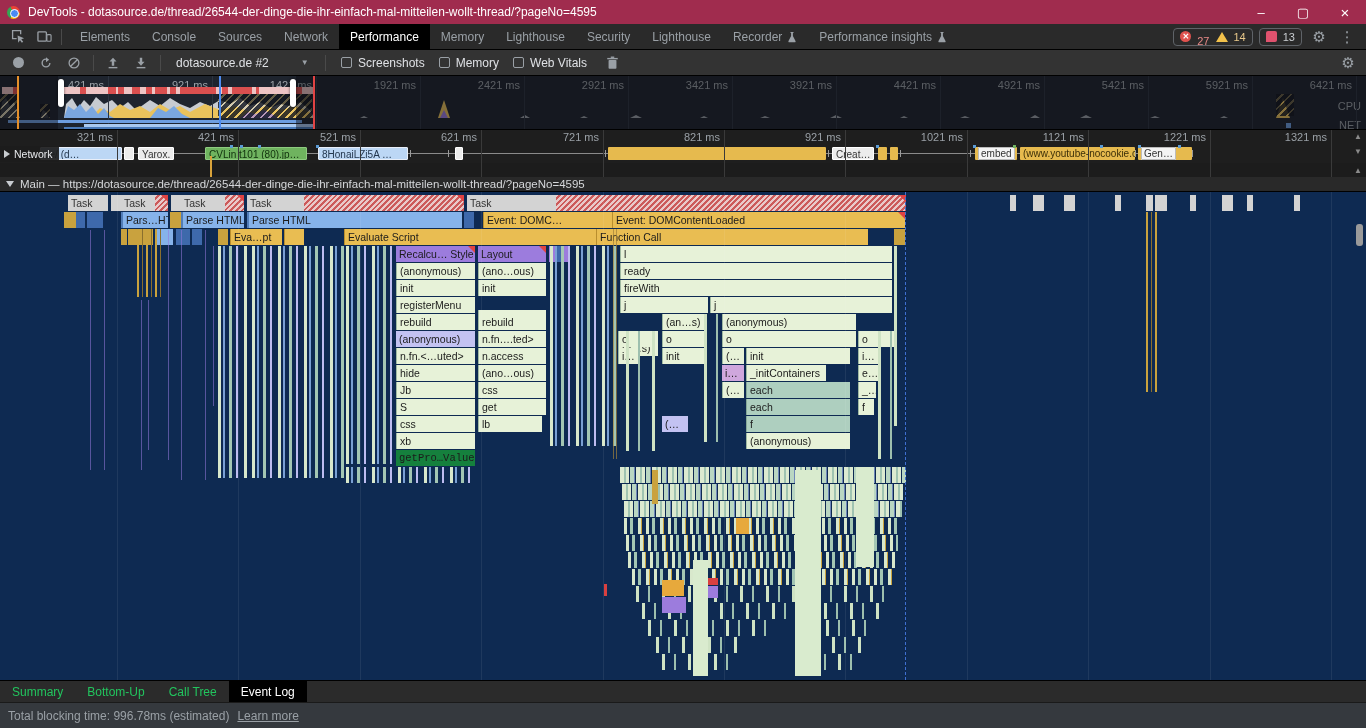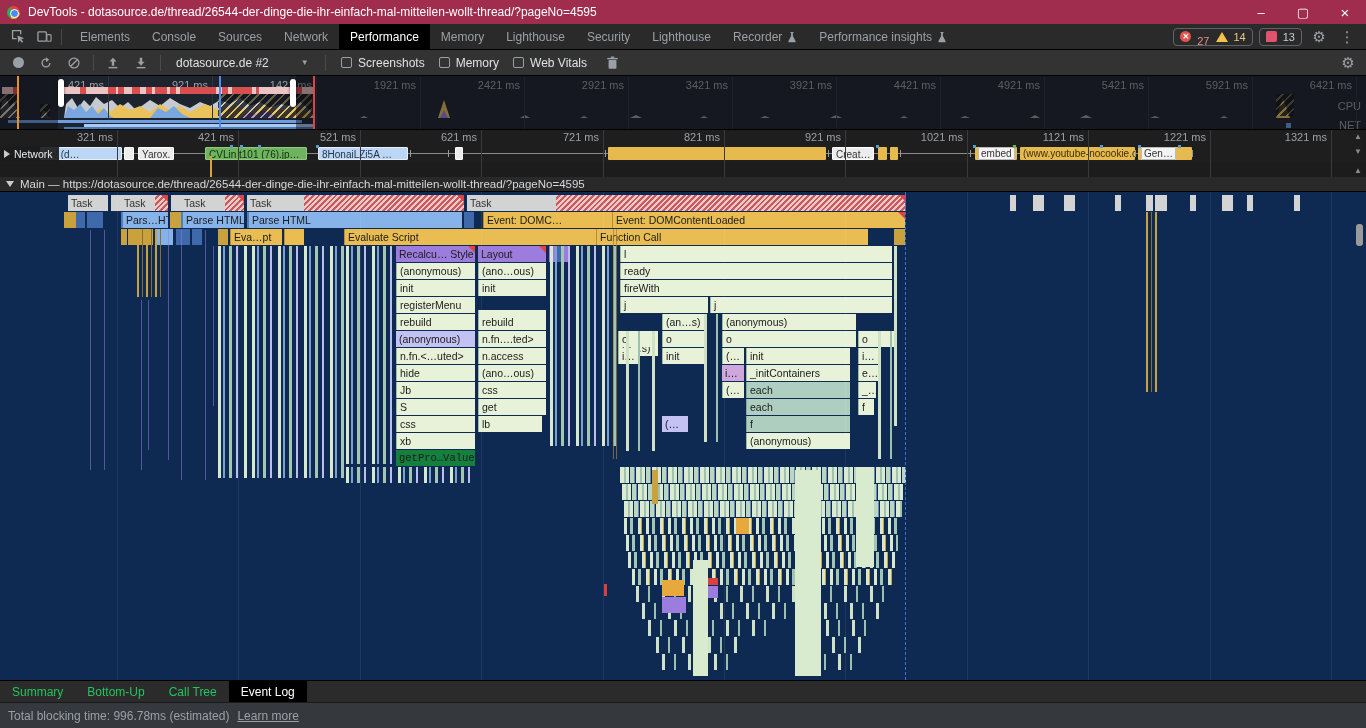--- a/index.html
+++ b/index.html
@@ -359,21 +359,21 @@
 
   <div class="network" id="network">
     <div class="net-line"></div>
     <div class="net-chip">
       <span class="tri-r"></span>
       <span>Network</span>
     </div>
   <div class="net doc" style="left: 40px; width: 82px;">de/ (d…</div>
       <div class="net white" style="left: 124px; width: 10px;"></div>
       <div class="net white" style="left: 138px; width: 36px;">Yarox.</div>
-      <div class="net img" style="left: 205px; width: 102px;">CVLin t101 (76).jp…</div>
+      <div class="net img" style="left: 205px; width: 102px;">CVLin t101 (80).jp…</div>
       <div class="net doc" style="left: 318px; width: 90px;">8HonaiLZi5A …</div>
       <div class="net white" style="left: 455px; width: 5px;"></div>
       <div class="net script" style="left: 608px; width: 218px;"></div>
       <div class="net white" style="left: 832px; width: 42px;">Creat…</div>
       <div class="net script" style="left: 878px; width: 9px;"></div>
       <div class="net script" style="left: 890px; width: 8px;"></div>
       <div class="net script" style="left: 975px; width: 42px;"><span class="inchip">embed</span></div>
       <div class="net script" style="left: 1020px; width: 115px;">(www.youtube-nocookie.com)</div>
       <div class="net script" style="left: 1138px; width: 54px;"><span class="inchip">Gen…</span></div>
       <div class="qdot" style="left: 230px; background: rgb(91, 155, 213);"></div>
@@ -485,21 +485,21 @@
       <div class="bar pale" style="left: 396px; top: 156px; width: 79px;">n.fn.&lt;…uted&gt;</div>
       <div class="bar pale" style="left: 478px; top: 156px; width: 68px;">n.access</div>
       <div class="bar pale" style="left: 618px; top: 156px; width: 22px;">i…</div>
       <div class="bar pale" style="left: 662px; top: 156px; width: 42px;">init</div>
       <div class="bar pale" style="left: 722px; top: 156px; width: 22px;">(…</div>
       <div class="bar pale" style="left: 746px; top: 156px; width: 104px;">init</div>
       <div class="bar pale" style="left: 858px; top: 156px; width: 20px;">i…</div>
       <div class="bar pale" style="left: 396px; top: 173px; width: 79px;">hide</div>
       <div class="bar pale" style="left: 478px; top: 173px; width: 68px;">(ano…ous)</div>
       <div class="bar pinkpur" style="left: 722px; top: 173px; width: 22px;">i…</div>
-      <div class="bar pale" style="left: 746px; top: 173px; width: 104px;">_initContainers</div>
+      <div class="bar pale" style="left: 746px; top: 173px; width: 80px;">_initContainers</div>
       <div class="bar pale" style="left: 858px; top: 173px; width: 20px;">e…</div>
       <div class="bar pale" style="left: 396px; top: 190px; width: 79px;">Jb</div>
       <div class="bar pale" style="left: 478px; top: 190px; width: 68px;">css</div>
       <div class="bar pale" style="left: 722px; top: 190px; width: 22px;">(…</div>
       <div class="bar teal" style="left: 746px; top: 190px; width: 104px;">each</div>
       <div class="bar pale" style="left: 858px; top: 190px; width: 18px;">_…</div>
       <div class="bar pale" style="left: 396px; top: 207px; width: 79px;">S</div>
       <div class="bar pale" style="left: 478px; top: 207px; width: 68px;">get</div>
       <div class="bar teal" style="left: 746px; top: 207px; width: 104px;">each</div>
       <div class="bar pale" style="left: 858px; top: 207px; width: 16px;">f</div>

